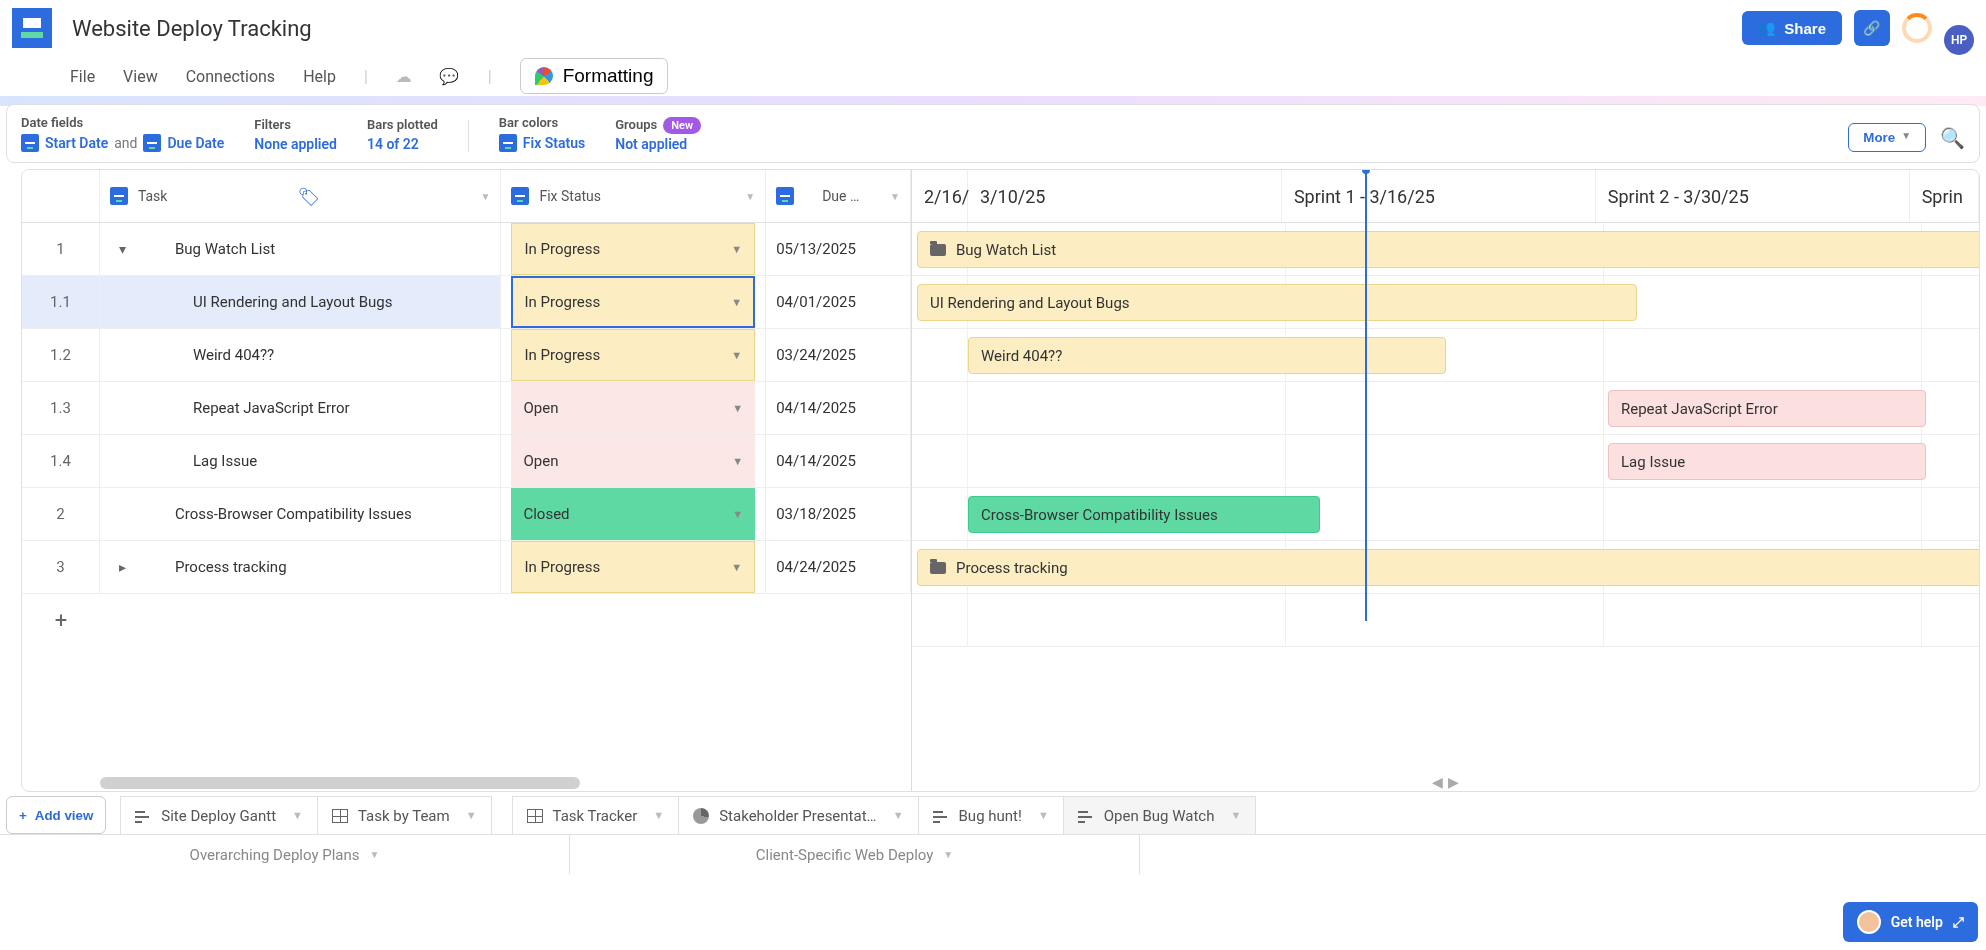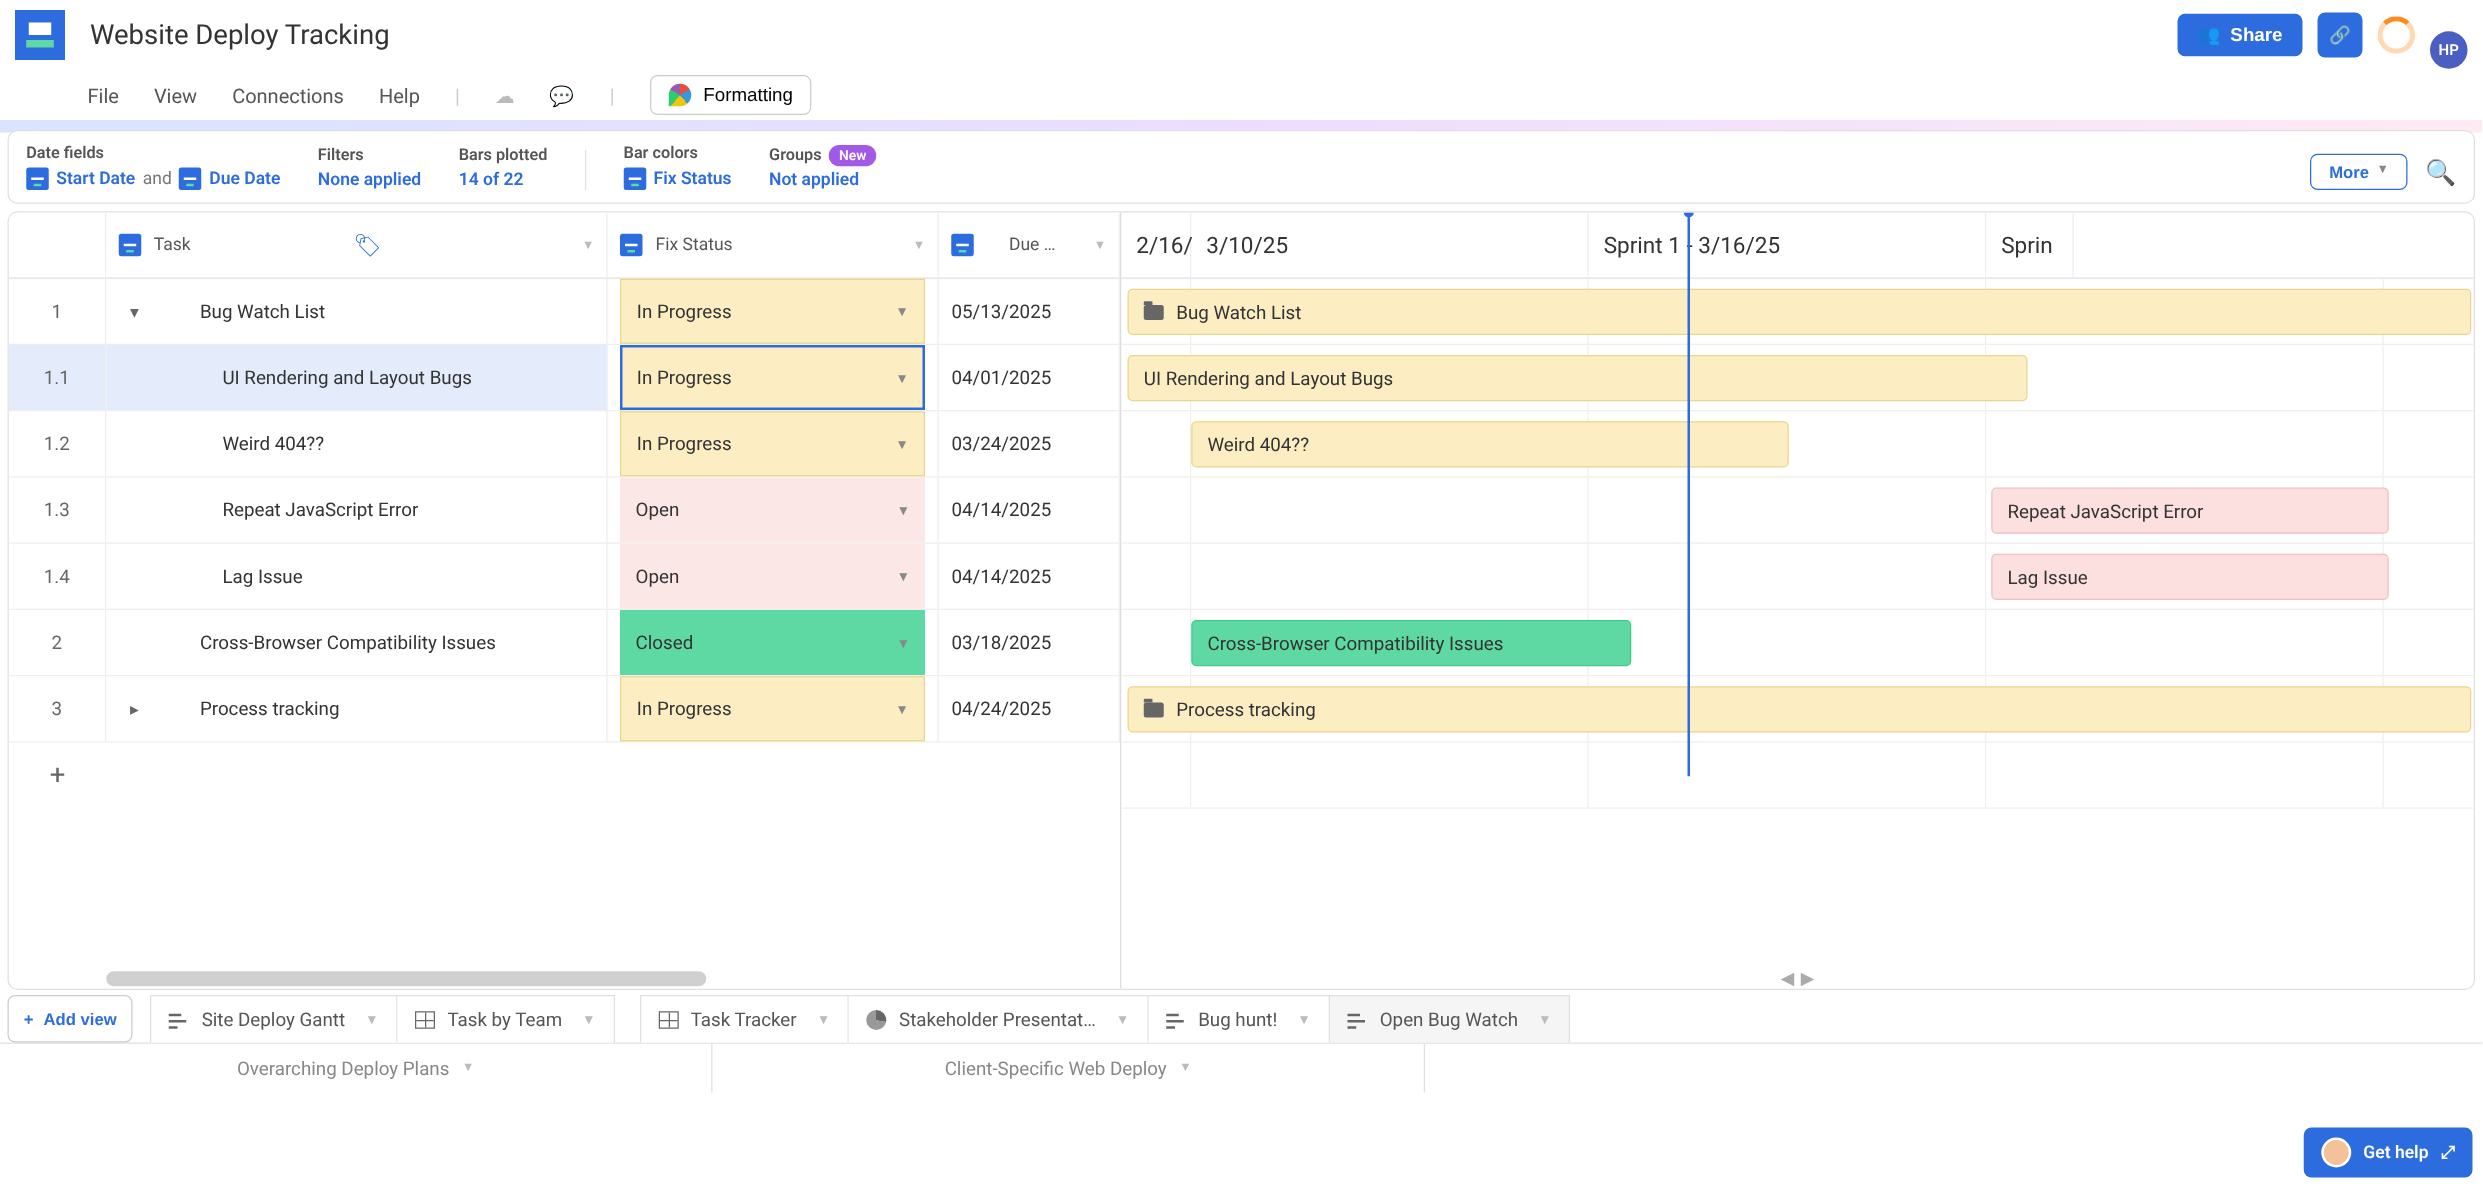--- a/index.html
+++ b/index.html
@@ -15,21 +15,21 @@
 .btn-share { background:#2d6cdf; color:#fff; border:none; border-radius:6px; padding:8px 16px; font-size:15px; font-weight:600; display:flex; align-items:center; gap:8px; cursor:pointer;}
 .btn-link { background:#2d6cdf; color:#fff; width:36px; height:36px; border-radius:6px; display:flex;align-items:center;justify-content:center; cursor:pointer;}
 .spinner { width:30px; height:30px; border:4px solid #ffd9b3; border-top-color:#ff8c1a; border-radius:50%; }
 .avatar-hp { width:30px; height:30px; border-radius:50%; background:#4a5fc1; color:#fff; font-size:12px; font-weight:600; display:flex;align-items:center;justify-content:center;margin-top:23px;}
 
 
 .menubar { display:flex; align-items:center; padding: 0 60px 0 70px; height: 40px; gap: 28px; font-size:16px; color:#555; }
 .menubar .menuitem { cursor:pointer; }
 .menubar .sep { color:#ccc; }
 .menubar .icon-btn { color:#bbb; cursor:pointer; }
-.btn-formatting { border:1px solid #ccc; border-radius:6px; padding:6px 14px; background:#fff; display:flex; align-items:center; gap:10px; cursor:pointer; font-size:15px; }
+.btn-formatting { border:1px solid #ccc; border-radius:6px; padding:6px 14px; background:#fff; display:flex; align-items:center; gap:10px; cursor:pointer; font-size:19px; }
 .palette-icon { width:18px; height:18px; border-radius:50% 50% 50% 0; background: conic-gradient(#e74c3c 0 60deg,#3498db 60deg 140deg,#f1c40f 140deg 220deg,#2ecc71 220deg 300deg,#9b59b6 300deg 360deg); position:relative;}
 
 
 .gradient-strip { height:10px; background: linear-gradient(90deg, rgba(100,150,255,0.25), rgba(180,120,255,0.25), rgba(255,150,200,0.2)); }
 
 
 .toolbar-wrap { padding: 0 6px; }
 .toolbar { background:#fff; border:1px solid #e0e0e0; border-radius:8px; padding: 10px 14px; display:flex; align-items:flex-end; gap: 30px; font-size:14px; margin-top:-2px; position:relative; z-index:2; }
 .tgroup { display:flex; flex-direction:column; gap:4px; }
 .tlabel { font-size:13px; font-weight:600; color:#555; }
@@ -39,21 +39,21 @@
 .chip-icon::before{content:"";width:10px;height:2px;background:#fff;}
 .chip-icon::after{content:"";position:absolute;bottom:3px;width:6px;height:2px;background:#5fd9a3;}
 .tsep { width:1px; height:32px; background:#e0e0e0; }
 .badge-new { background:#a259e6; color:#fff; font-size:11px; font-weight:600; padding:2px 8px; border-radius:10px; margin-left:6px;}
 .toolbar-right { margin-left:auto; display:flex; align-items:center; gap:14px;}
 .btn-more { border:1px solid #2d6cdf; color:#2d6cdf; background:#fff; border-radius:6px; padding:6px 14px; font-weight:600; cursor:pointer; display:flex; gap:6px;}
 .search-icon { font-size:20px; color:#555; cursor:pointer;}
 
 
 .main-wrap { padding: 6px 6px 0 6px; }
-.main { display:flex; border:1px solid #e0e0e0; border-radius:8px; height: 623px; background:#fff; overflow:hidden; position:relative;}
+.main { display:flex; border:1px solid #e0e0e0; border-radius:8px; height: 623px; background:#fff; overflow:hidden; position:relative;margin-left:15px;}
 .left-pane { width: 890px; display:flex; flex-direction:column; border-right:1px solid #ddd; position:relative;}
 .right-pane { flex:1; position:relative; overflow:hidden;}
 
 
 .colheaders { display:flex; height:53px; border-bottom:1px solid #e0e0e0; background:#fff; font-weight:400; color:#555; }
 .ch { display:flex; align-items:center; padding:0 10px; border-right:1px solid #eee; position:relative; }
 .ch-rownum { width:78px; }
 .ch-task { width:402px; gap:10px;}
 .ch-status { width:265px; gap:10px;}
 .ch-due { width:145px; gap:28px;}
@@ -338,20 +338,23 @@
     <div class="timeline-header">
       <div class="th-cell th-0">
             <span>2/16/</span>
           </div>
       <div class="th-cell th-1">
             <span>3/10/25</span>
           </div>
       <div class="th-cell th-2">
             <span>Sprint 1 - 3/16/25</span>
           </div>
+      <div class="th-cell th-3">
+            <span>Sprint 2 - 3/30/25</span>
+          </div>
       <div class="th-cell th-4">
             <span>Sprin</span>
           </div>
     </div>
     <div class="tl-rows" id="tl-rows">
           <div class="tl-row">
             <div class="tl-grid">
               <div class="g0"></div>
               <div class="g1"></div>
               <div class="g2"></div>

